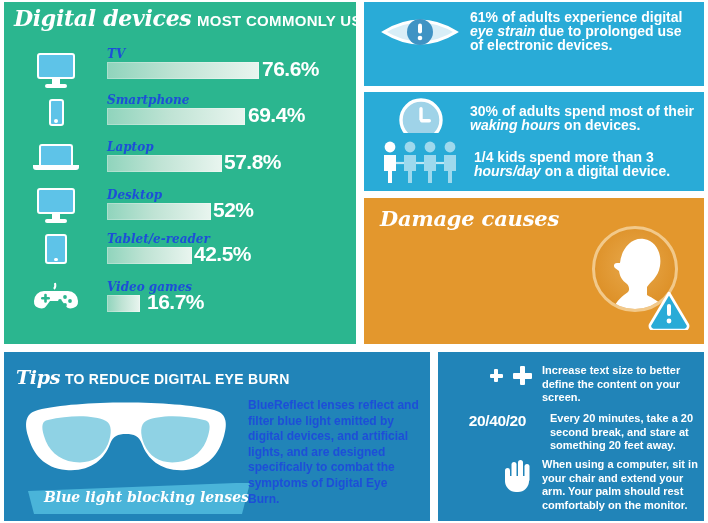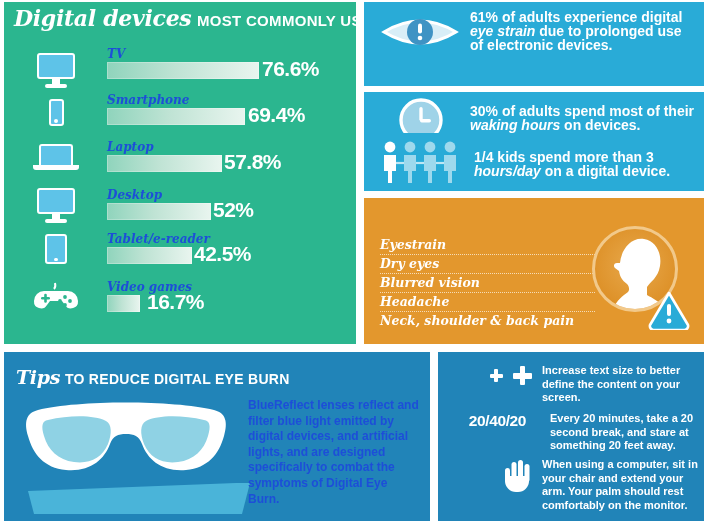--- a/index.html
+++ b/index.html
@@ -248,27 +248,21 @@
         <line x1="37" y1="24" x2="45" y2="24"></line>
         <line x1="57" y1="24" x2="65" y2="24"></line>
       </g>
     </svg>
   </div>
   <div class="stat-text" style="left:474px;top:150px;width:224px;">
     <span>1/4</span><span> kids spend more than 3 </span><i>hours/day</i><span> on a digital device.</span>
   </div>
 
   <div class="panel p-damage"></div>
-  <div class="damage-list">
-    <div class="damage-item">Eyestrain</div>
-    <div class="damage-item">Dry eyes</div>
-    <div class="damage-item">Blurred vision</div>
-    <div class="damage-item">Headache</div>
-    <div class="damage-item last">Neck, shoulder &amp; back pain</div>
-  </div>
+  <div class="h-damage">Damage causes</div>
   <div class="head-badge">
     <svg width="70" height="74" viewBox="0 0 70 74" aria-hidden="true">
       <path d="M44 4 C56 6 62 18 60 31 C58 43 50 47 47 52 L47 60 C52 63 60 66 64 74 L14 74 C16 65 23 61 28 57 C30 55 29 51 27 49 C22 45 20 42 19 36 L15 33 C13 31 14 28 17 28 L20 28 C21 16 30 2 44 4 Z" fill="#ffffff"></path>
     </svg>
   </div>
   <div class="warn-tri">
     <svg width="42" height="40" viewBox="0 0 42 40" aria-hidden="true">
       <path d="M21 3 L40 35 a4 4 0 0 1 -3.4 5 L5.4 40 a4 4 0 0 1 -3.4 -5 Z" fill="#29abd7" stroke="#ffffff" stroke-width="2.6" stroke-linejoin="round"></path>
       <rect x="19" y="14" width="4" height="12" rx="2" fill="#ffffff"></rect>
       <circle cx="21" cy="31" r="2.4" fill="#ffffff"></circle>
@@ -287,20 +281,21 @@
       <path d="M30 28 C52 23 76 23 88 29 C94 32 94 42 90 52 C84 66 72 72 56 70 C40 68 30 58 26 44 C23 34 24 29 30 28 Z" fill="#8fd2e4"></path>
       <path d="M186 28 C164 23 140 23 128 29 C122 32 122 42 126 52 C132 66 144 72 160 70 C176 68 186 58 190 44 C193 34 192 29 186 28 Z" fill="#8fd2e4"></path>
     </svg>
   </div>
 
   <div class="ribbon">
     <svg width="222" height="31" viewBox="0 0 222 31" aria-hidden="true">
       <path d="M0 8 L208 0 L222 0 L214 31 L6 31 Z" fill="#4ab4d9"></path>
     </svg>
   </div>
+  <div class="ribbon-text">Blue light blocking lenses</div>
   <div class="tips-para">BlueReflect lenses reflect and filter blue light emitted by digital devices, and artificial lights, and are designed specifically to combat the symptoms of Digital Eye Burn.</div>
 
   <div class="panel p-tips2"></div>
 
   <div class="tip2-key" style="left:446px;top:366px;height:22px;">
     <span class="plus" style="width:13px;height:13px;">
       <i style="left:0;top:5px;width:13px;height:4px;"></i>
       <i style="left:4.5px;top:0;width:4px;height:13px;"></i>
     </span>
     <span class="plus" style="width:19px;height:19px;margin-left:6px;">

